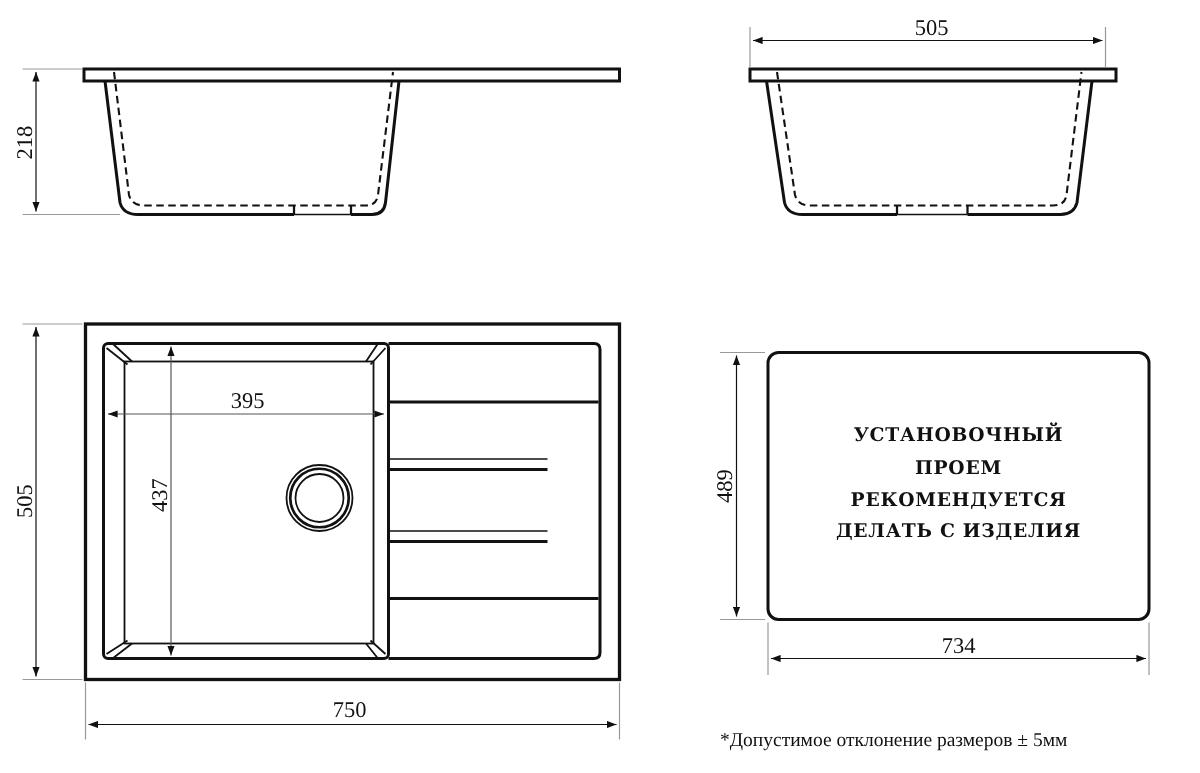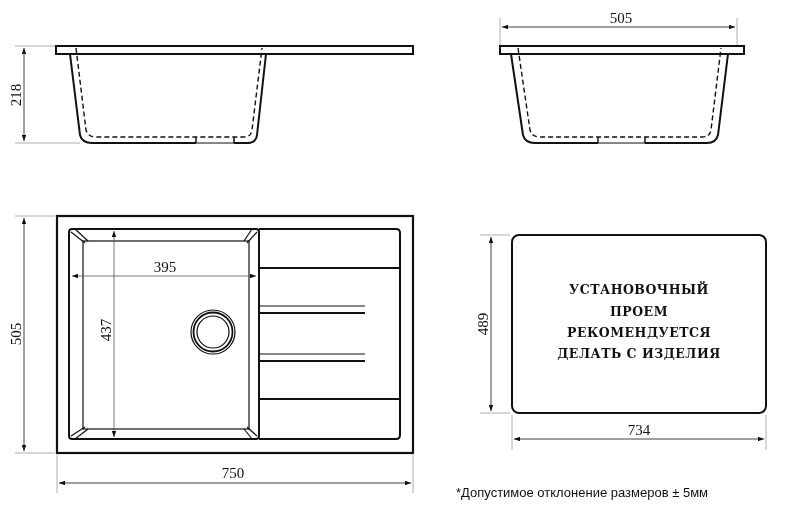--- a/index.html
+++ b/index.html
@@ -1,21 +1,21 @@
 <!DOCTYPE html>
 <html><head>
 <meta charset="utf-8">
 <style>
   html, body { margin: 0; padding: 0; background: #ffffff; }
   body { width: 800px; height: 515px; position: relative; overflow: hidden; }
   svg { position: absolute; left: 0; top: 0; }
   .dim { font-family: "Liberation Serif", "DejaVu Serif", serif; font-size: 15px; fill: #111; }
   .note-box-text { font-family: "DejaVu Serif", "Liberation Serif", serif; font-weight: bold; font-size: 12.5px; fill: #111; letter-spacing: 0.5px; }
-  .footnote { position: absolute; left: 456px; top: 485px; width: 320px;
-    font-family: Liberation Sans, sans-serif; font-size: 13px; color: #111; }
+  .footnote { position: absolute; left: 480px; top: 485px; width: 320px;
+    font-family: Liberation Serif, serif; font-size: 13px; color: #111; }
 </style>
 </head>
 <body>
 
 <svg width="800" height="515" viewBox="0 0 800 515">
   <defs>
     <marker id="arr" markerWidth="8" markerHeight="6" refX="8" refY="3" orient="auto-start-reverse">
       <path d="M0,0 L8,3 L0,6 Z" fill="#111"></path>
     </marker>
   </defs>

